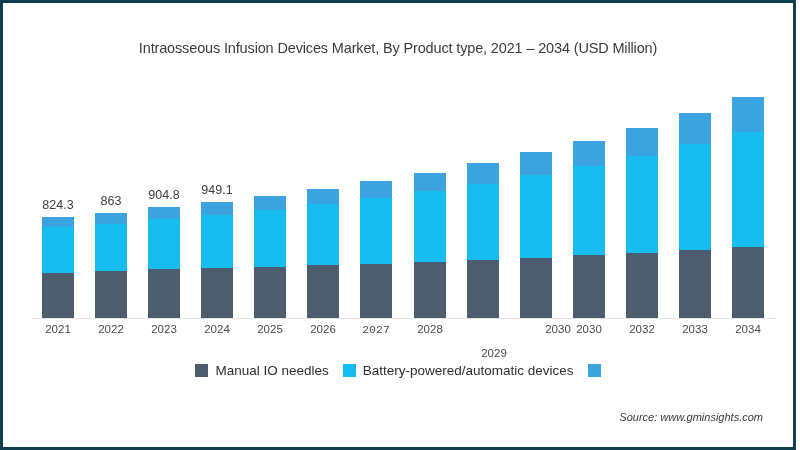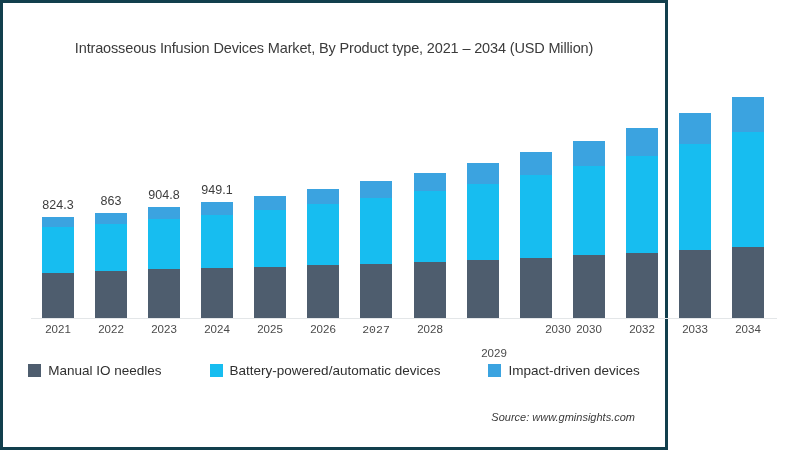--- a/index.html
+++ b/index.html
@@ -5,21 +5,21 @@
   html,body{margin:0;padding:0;}
   body{
     width:800px;height:450px;
     background:#ffffff;
     font-family:"Liberation Sans", sans-serif;
     overflow:hidden;
   }
   #frame{
     position:relative;
     box-sizing:border-box;
-    width:668px;height:450px;
+    width:796px;height:450px;
     border:3px solid #123f4d;
     background:#ffffff;
     padding-left:36px;
   }
   #inner{
     position:absolute;
     left:0;top:0;right:0;bottom:0;
     background:#ffffff;
   }
   
@@ -79,21 +79,21 @@
     font-size:11.5px;
     color:#4a4a4a;
   }
   
   #legend{
     position:absolute;
     left:0;right:0;top:360px;
     display:flex;
     justify-content:center;
     align-items:center;
-    gap:48px;
+    gap:14px;
   }
   .legend-item{
     display:flex;
     align-items:center;
     gap:7px;
   }
   .legend-swatch{
     width:13px;height:13px;
     display:inline-block;
   }
@@ -218,19 +218,18 @@
         <div class="legend-item">
           <span class="legend-swatch" style="background: rgb(78, 93, 110);"></span>
           <span class="legend-label">Manual IO needles</span>
         </div>
         <div class="legend-item">
           <span class="legend-swatch" style="background: rgb(23, 189, 240);"></span>
           <span class="legend-label">Battery-powered/automatic devices</span>
         </div>
         <div class="legend-item">
           <span class="legend-swatch" style="background: rgb(59, 163, 224);"></span>
-          <span class="legend-label">Impact-driven devices</span>
         </div>
       </div>
 
     <div id="source">Source: www.gminsights.com</div>
   </div>
 </div>
 
 </body></html>

